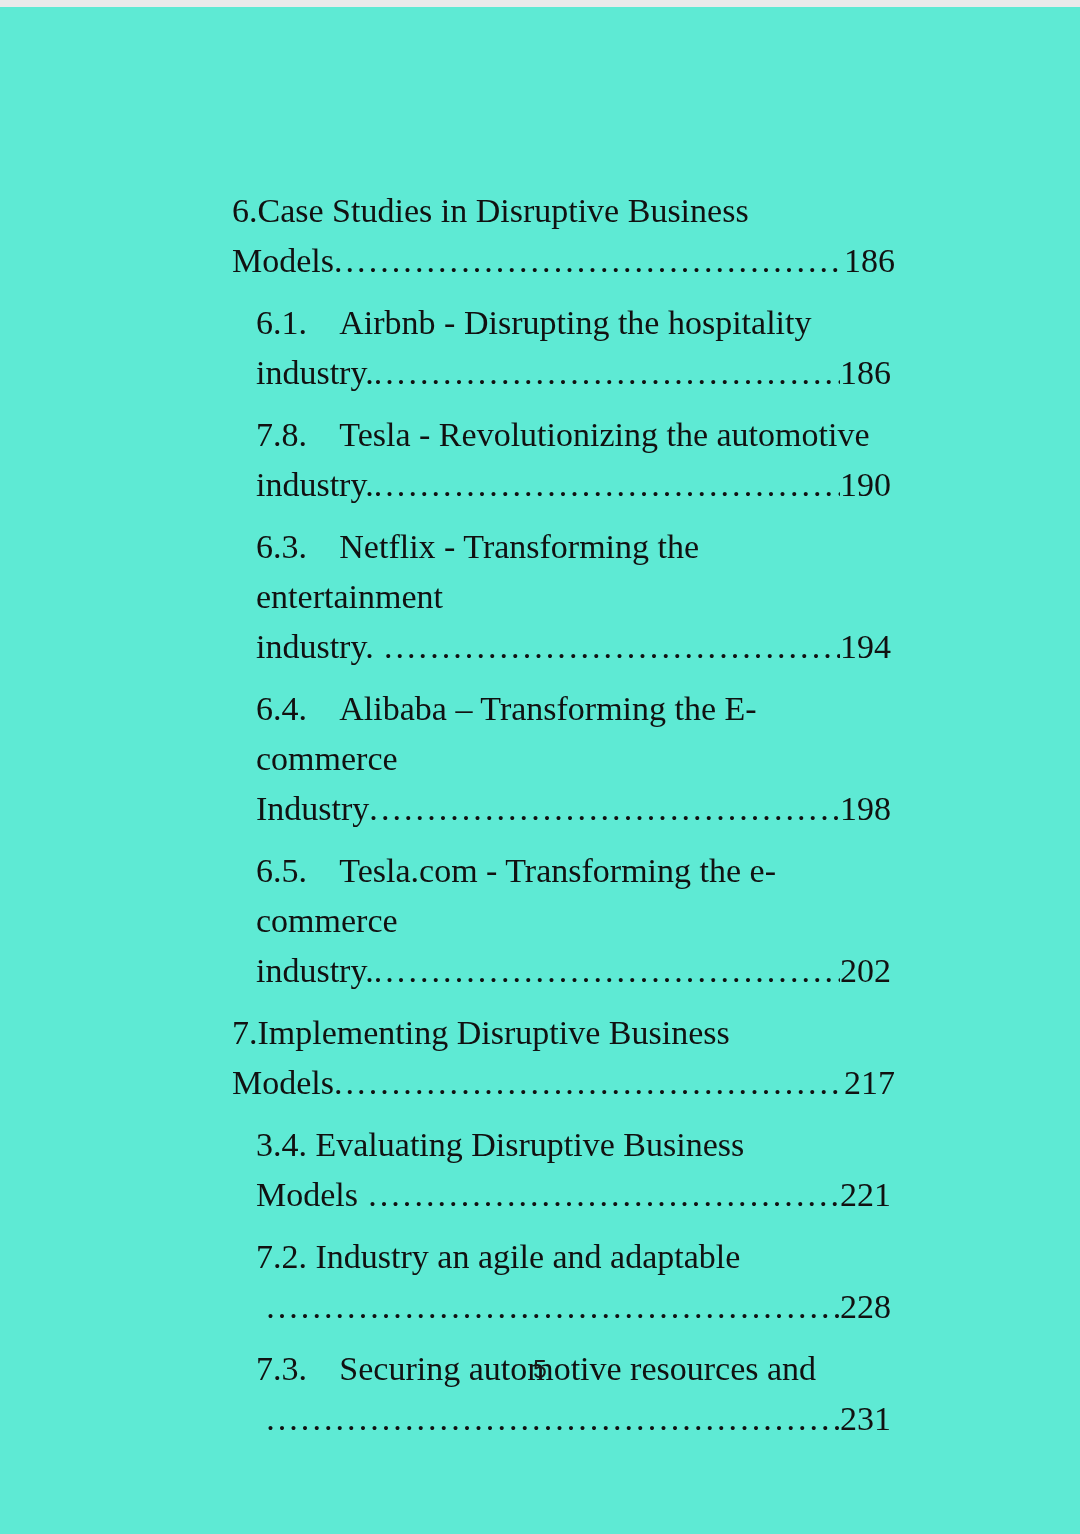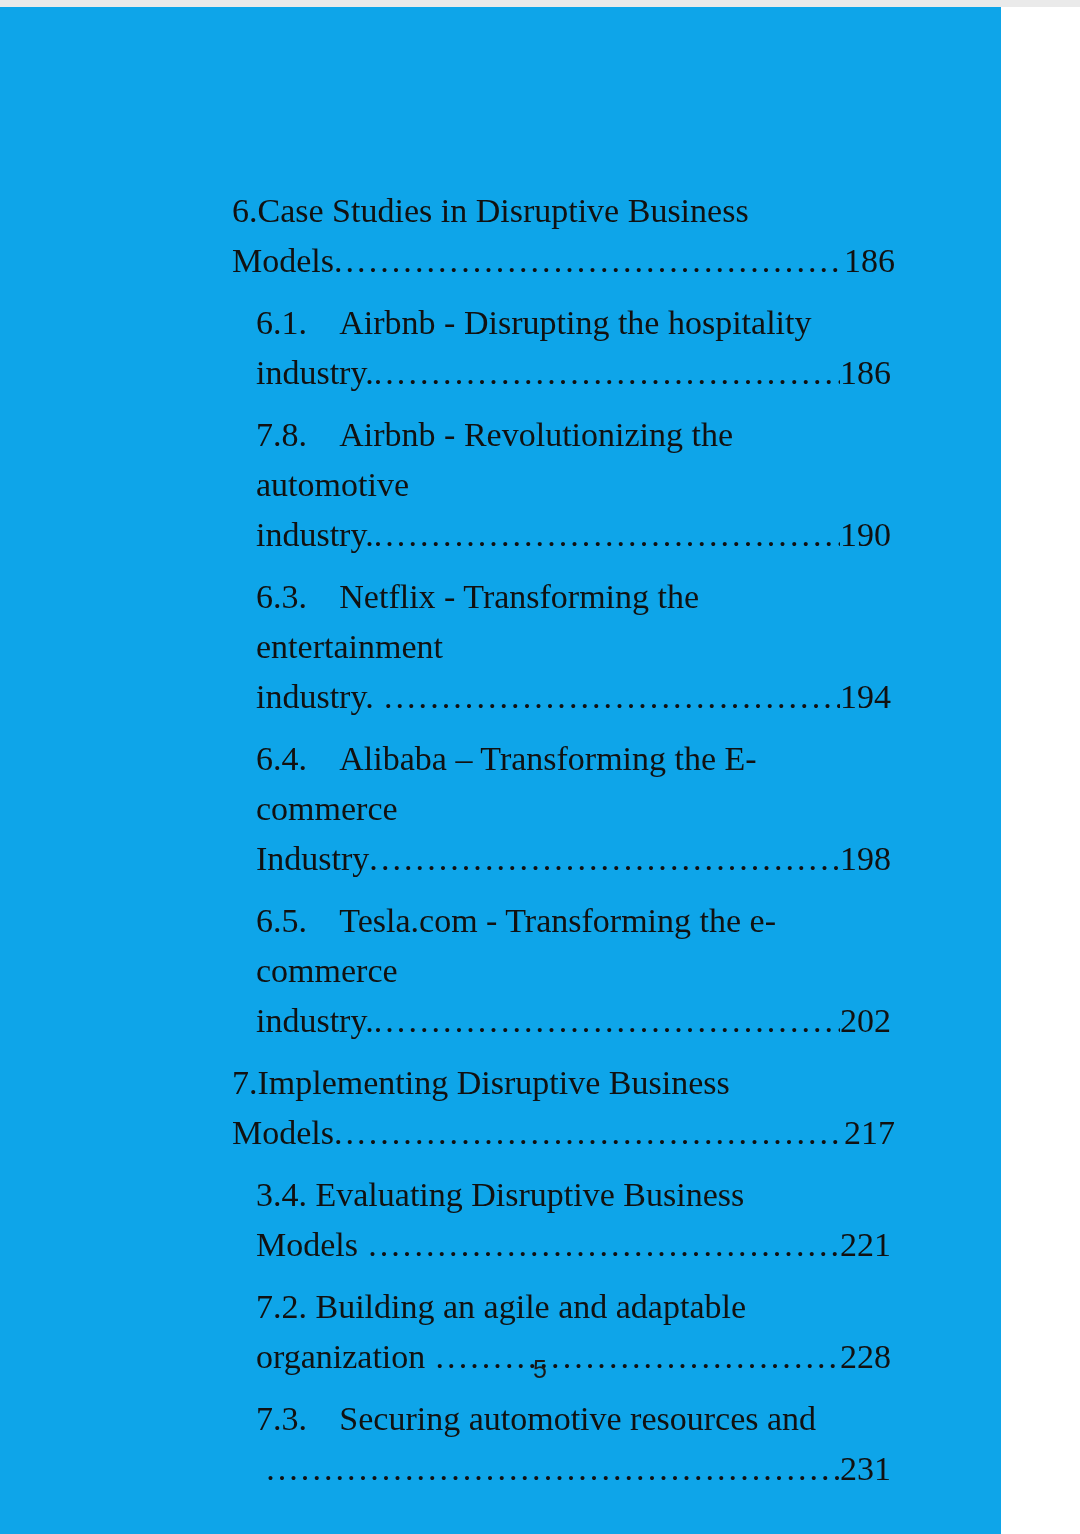--- a/index.html
+++ b/index.html
@@ -24,23 +24,23 @@
     left: 0;
     width: 1080px;
     height: 7px;
     background: #eaeaea;
   }
 
   .page {
     position: absolute;
     top: 7px;
     left: 0;
-    width: 1001px;
+    width: 1080px;
     height: 1527px;
-    background: #0ea5e9;
+    background: #5eead4;
   }
 
   .toc {
     position: absolute;
     top: 179px;
     left: 232px;
     width: 663px;
   }
 
   
@@ -129,21 +129,21 @@
           </span></div>
       </div>
       <div class="entry level-2">
         <div class="entry-body"><span class="entry-number">6.1.</span><span class="numtab">&nbsp;</span><span class="title-lead">Airbnb - Disrupting the hospitality </span><span class="last-line">
             <span class="title-tail">industry.</span>
             <span class="leader">.........................................................................................</span>
             <span class="page-num">186</span>
           </span></div>
       </div>
       <div class="entry level-2">
-        <div class="entry-body"><span class="entry-number">7.8.</span><span class="numtab">&nbsp;</span><span class="title-lead">Airbnb - Revolutionizing the automotive </span><span class="last-line">
+        <div class="entry-body"><span class="entry-number">7.8.</span><span class="numtab">&nbsp;</span><span class="title-lead">Tesla - Revolutionizing the automotive </span><span class="last-line">
             <span class="title-tail">industry.</span>
             <span class="leader">.........................................................................................</span>
             <span class="page-num">190</span>
           </span></div>
       </div>
       <div class="entry level-2">
         <div class="entry-body"><span class="entry-number">6.3.</span><span class="numtab">&nbsp;</span><span class="title-lead">Netflix - Transforming the entertainment </span><span class="last-line">
             <span class="title-tail">industry.</span>
             <span class="leader gapped">.........................................................................................</span>
             <span class="page-num">194</span>
@@ -171,22 +171,21 @@
           </span></div>
       </div>
       <div class="entry level-2">
         <div class="entry-body"><span class="entry-number">3.4.</span> <span class="title-lead">Evaluating Disruptive Business </span><span class="last-line">
             <span class="title-tail">Models</span>
             <span class="leader gapped">.........................................................................................</span>
             <span class="page-num">221</span>
           </span></div>
       </div>
       <div class="entry level-2">
-        <div class="entry-body"><span class="entry-number">7.2.</span> <span class="title-lead">Building an agile and adaptable </span><span class="last-line">
-            <span class="title-tail">organization</span>
+        <div class="entry-body"><span class="entry-number">7.2.</span> <span class="title-lead">Industry an agile and adaptable </span><span class="last-line">
             <span class="leader gapped">.........................................................................................</span>
             <span class="page-num">228</span>
           </span></div>
       </div>
       <div class="entry level-2">
         <div class="entry-body"><span class="entry-number">7.3.</span><span class="numtab">&nbsp;</span><span class="title-lead">Securing automotive resources and </span><span class="last-line">
             <span class="leader gapped">.........................................................................................</span>
             <span class="page-num">231</span>
           </span></div>
       </div>

